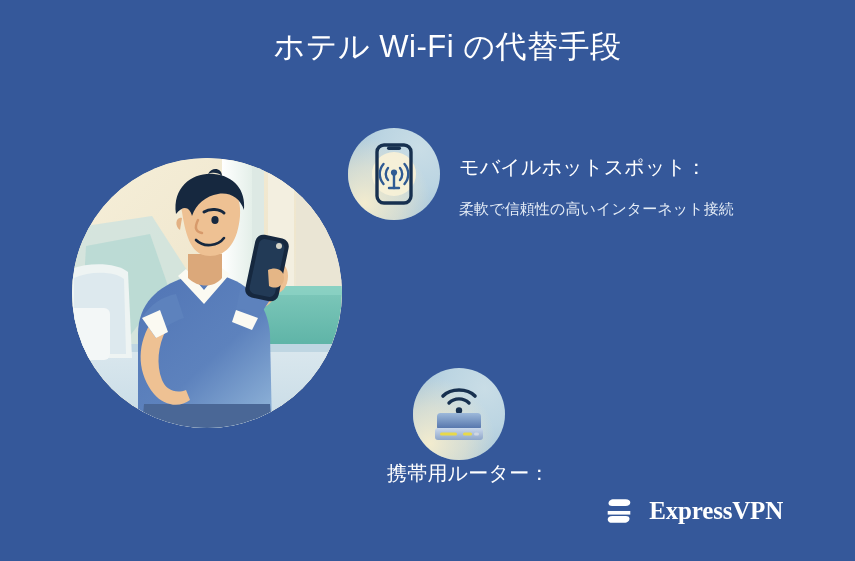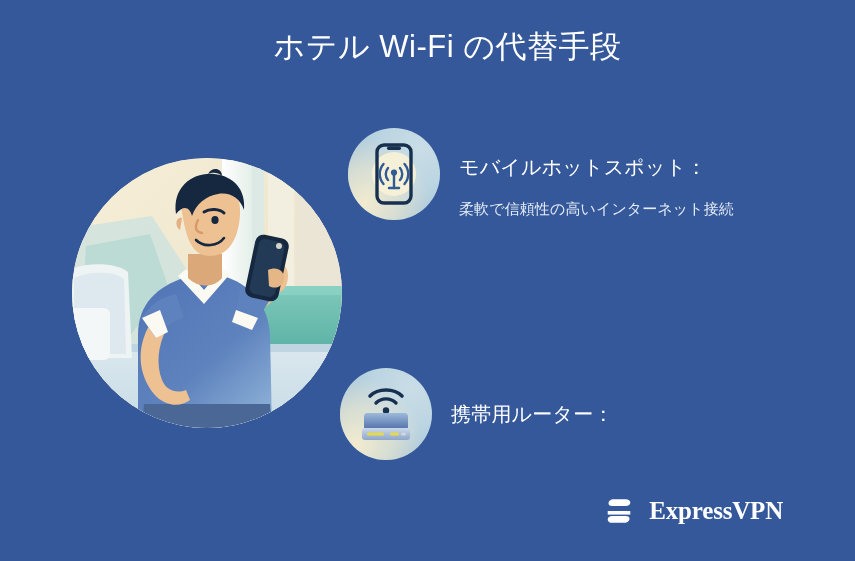--- a/index.html
+++ b/index.html
@@ -33,21 +33,21 @@
     border-radius:50%;
     overflow:hidden;
     background:#f2ead3;
   }
   .illus svg { display:block; width:270px; height:270px; }
 
   
   .row { position:absolute; display:flex; align-items:center; }
   .row-1 { left:348px; top:128px;align-items:flex-end; }
   .row-2 { left:383px; top:249px; }
-  .row-3 { left:340px; top:368px; }
+  .row-3 { left:368px; top:368px;flex-direction:column; }
 
   .icon-circle {
     width:92px; height:92px;
     border-radius:50%;
     position:relative;
     flex:0 0 92px;
     overflow:hidden;
     background:
       radial-gradient(circle at 78% 22%, #c9dde6 0%, #bcd5e2 38%, #aecbdc 62%, #9fc0d6 100%);
   }

